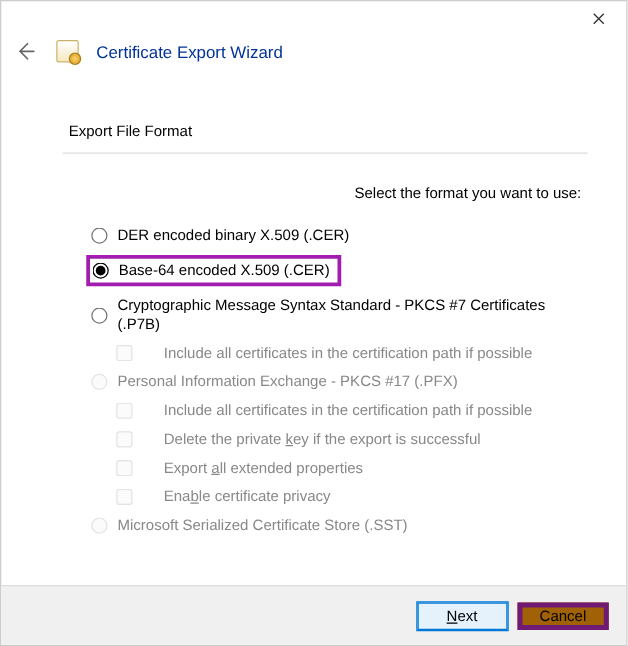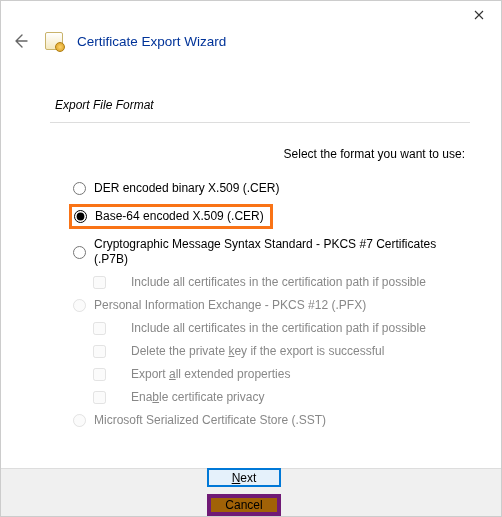--- a/index.html
+++ b/index.html
@@ -63,21 +63,20 @@
     font-size: 13.5px;
     color: #003399;
   }
   .content {
     padding: 46px 36px 0 54px;
   }
   .section-title {
     font-weight: 400;
     font-size:12px;
     margin-bottom:4px;
-    font-style:italic;
   }
   .section-desc {
     margin-left:18px;
     margin-bottom:10px;
   }
   .hr {
     border:none;
     border-top:1px solid #ddd;
     margin:10px -5px 24px -5px;
   }
@@ -91,21 +90,21 @@
     line-height:15px;
   }
   .radio-row input[type=radio]{
     margin:0 4px 0 0;
     width:13px;height:13px;
     accent-color:#000;
   }
   .radio-row.disabled, .check-row.disabled { color:#888; }
   .radio-row.disabled input, .check-row.disabled input { opacity:0.6; }
   .highlight {
-    border:3px solid #f97316;
+    border:3px solid #a21caf;
     padding:2px 6px 2px 2px;
     margin-left:-4px;
     display:inline-flex;
     align-items:center;
   }
   .sub { margin-left:20px; }
   .check-row {
     display:flex;
     align-items:center;
     gap:22px;
@@ -120,21 +119,20 @@
     position:absolute;
     bottom:0; left:0; right:0;
     height:48px;
     background:#f0f0f0;
     border-top:1px solid #ddd;
     display:flex;
     justify-content:flex-end;
     align-items:center;
     padding-right:14px;
     gap:8px;
-    flex-direction:column;
   }
   .btn {
     min-width:72px;
     height:22px;
     font-size:12px;
     font-family:inherit;
     background:#a16207;
     border:4px solid #701a75;
     padding:0 14px;
     cursor:pointer;
@@ -191,21 +189,21 @@
       <input type="radio" name="fmt" style="">
       <span>Cryptographic Message Syntax Standard - PKCS #7 Certificates (.P7B)</span>
     </label>
     <label class="check-row sub disabled">
       <input type="checkbox" disabled="" style="">
       <span>Include all certificates in the certification path if possible</span>
     </label>
 
     <label class="radio-row disabled">
       <input type="radio" name="fmt" disabled="" style="">
-      <span>Personal Information Exchange - PKCS #12 (.PFX)</span>
+      <span>Personal Information Exchange - PKCS #17 (.PFX)</span>
     </label>
     <label class="check-row sub disabled">
       <input type="checkbox" disabled="" style="">
       <span>Include all certificates in the certification path if possible</span>
     </label>
     <label class="check-row sub disabled">
       <input type="checkbox" disabled="" style="">
       <span><span>Delete the private </span><u class="accel">k</u><span>ey if the export is successful</span></span>
     </label>
     <label class="check-row sub disabled">

